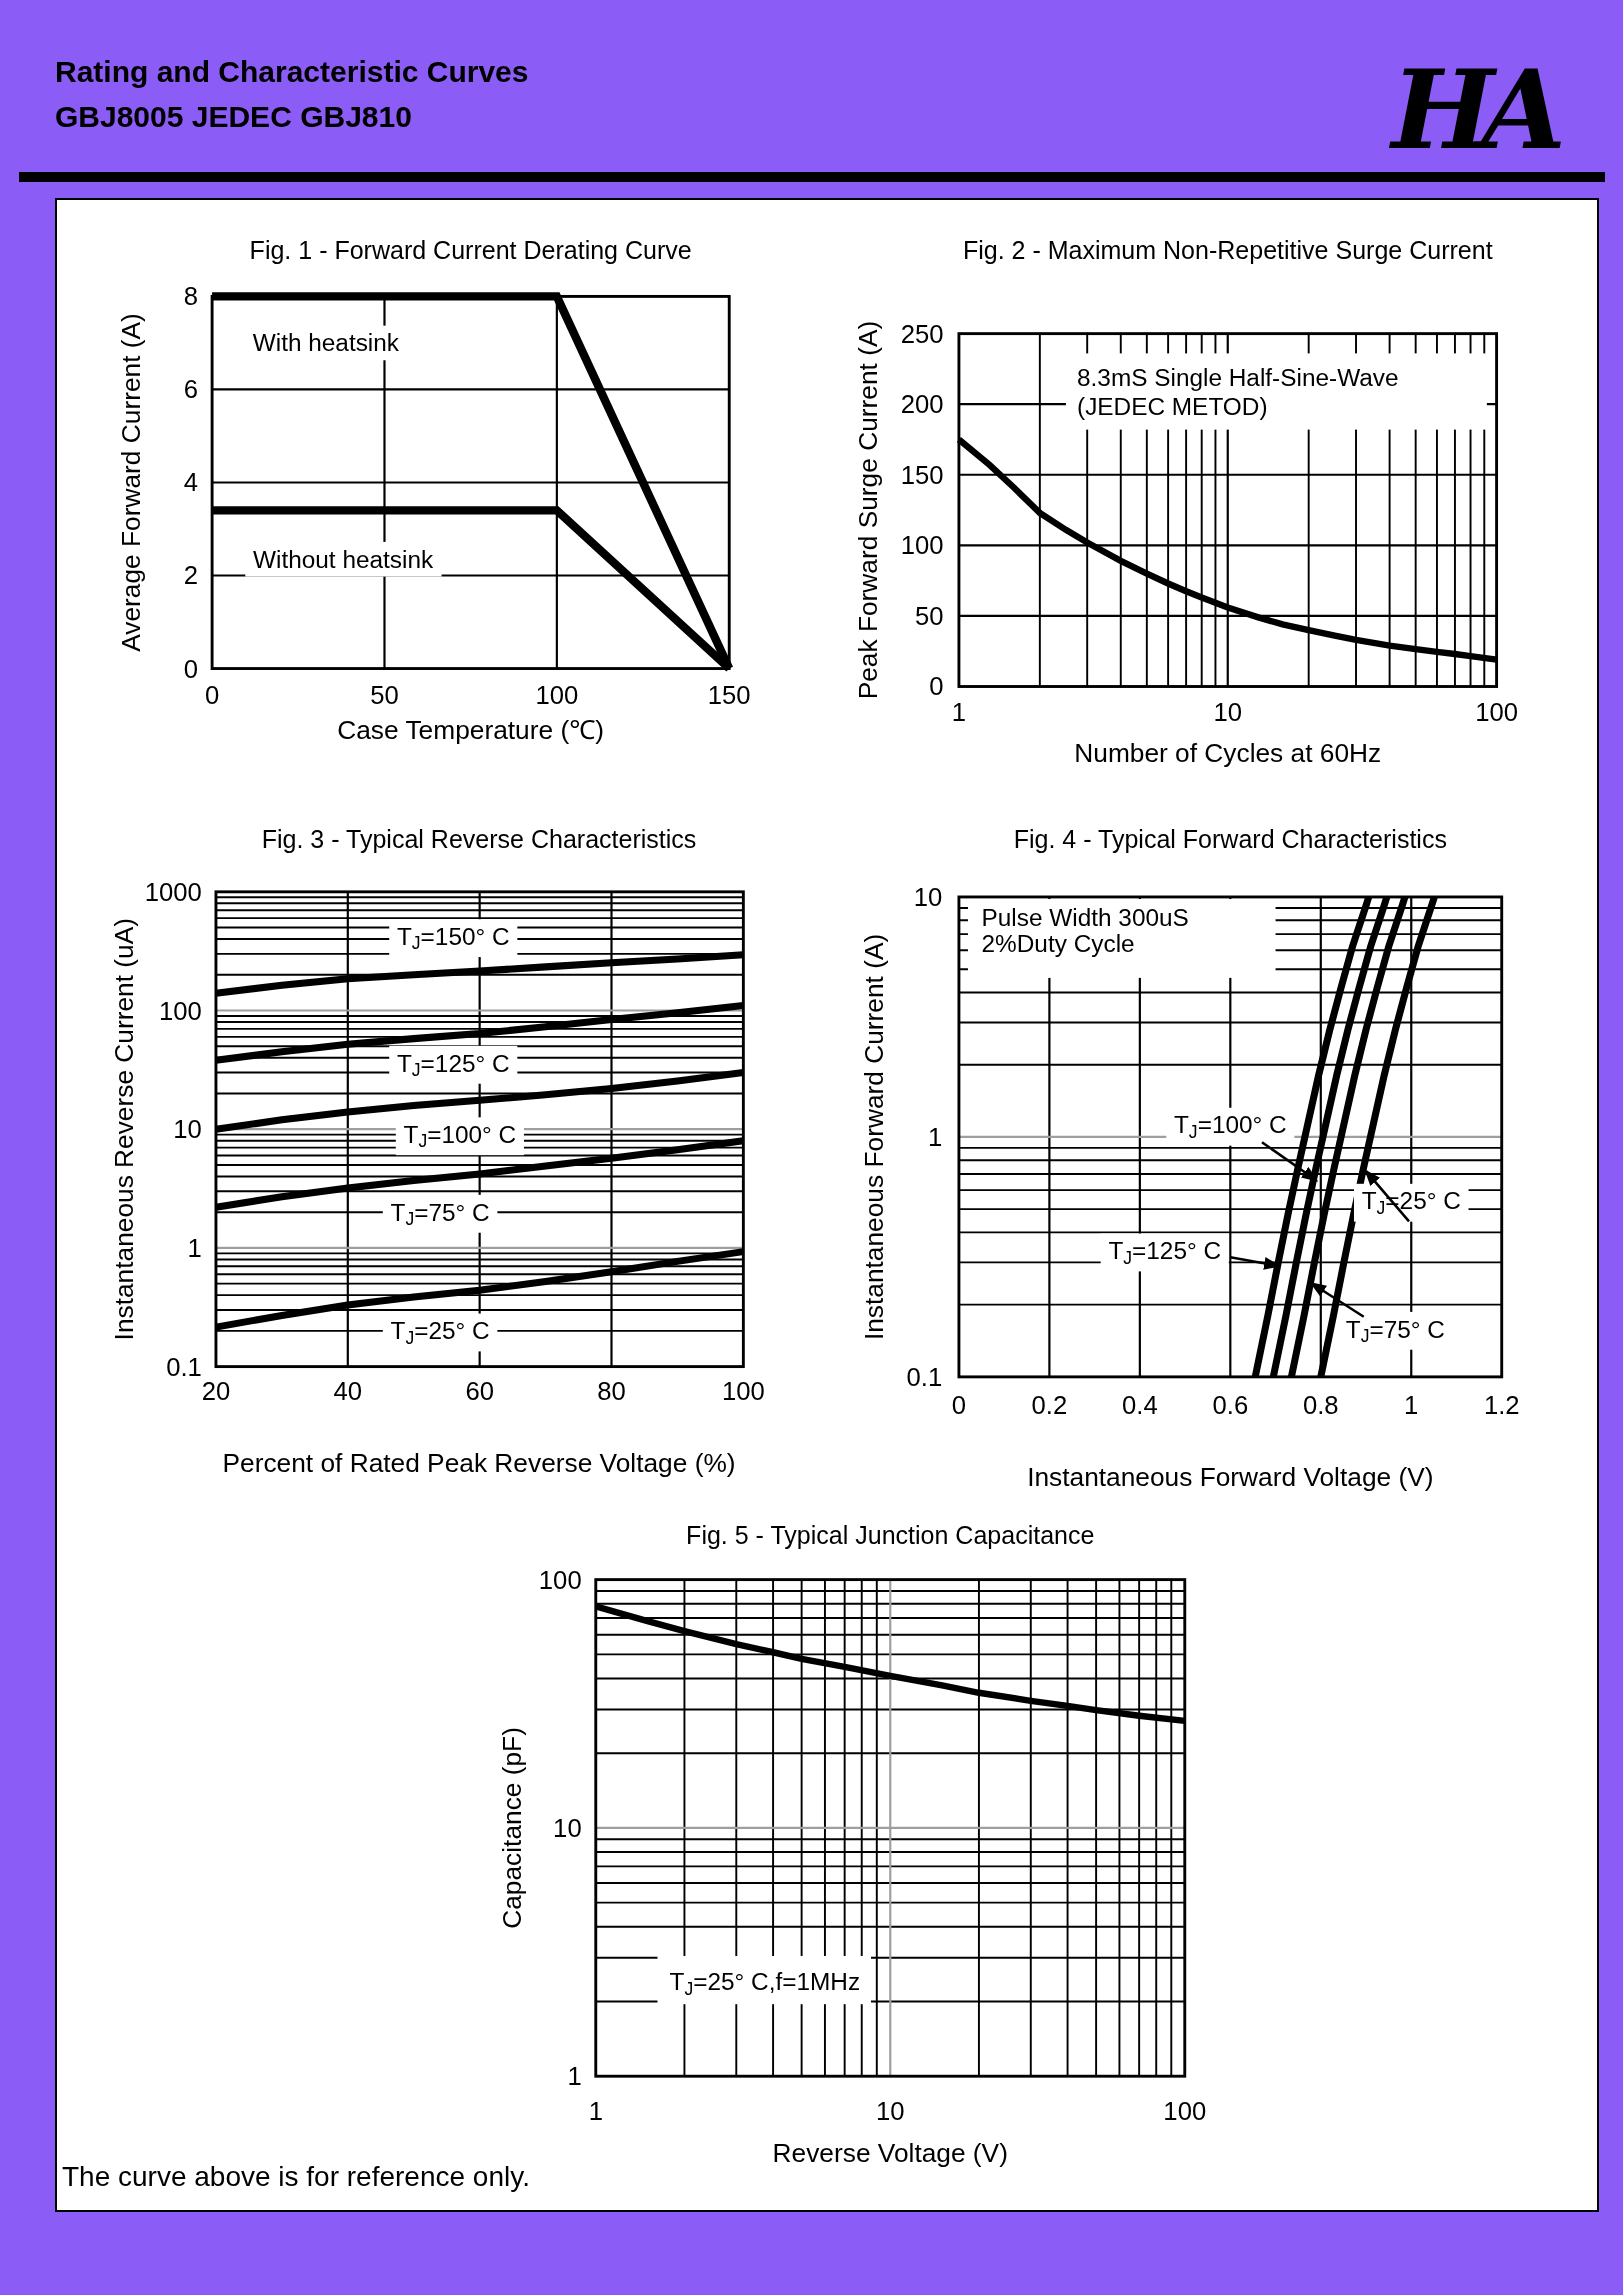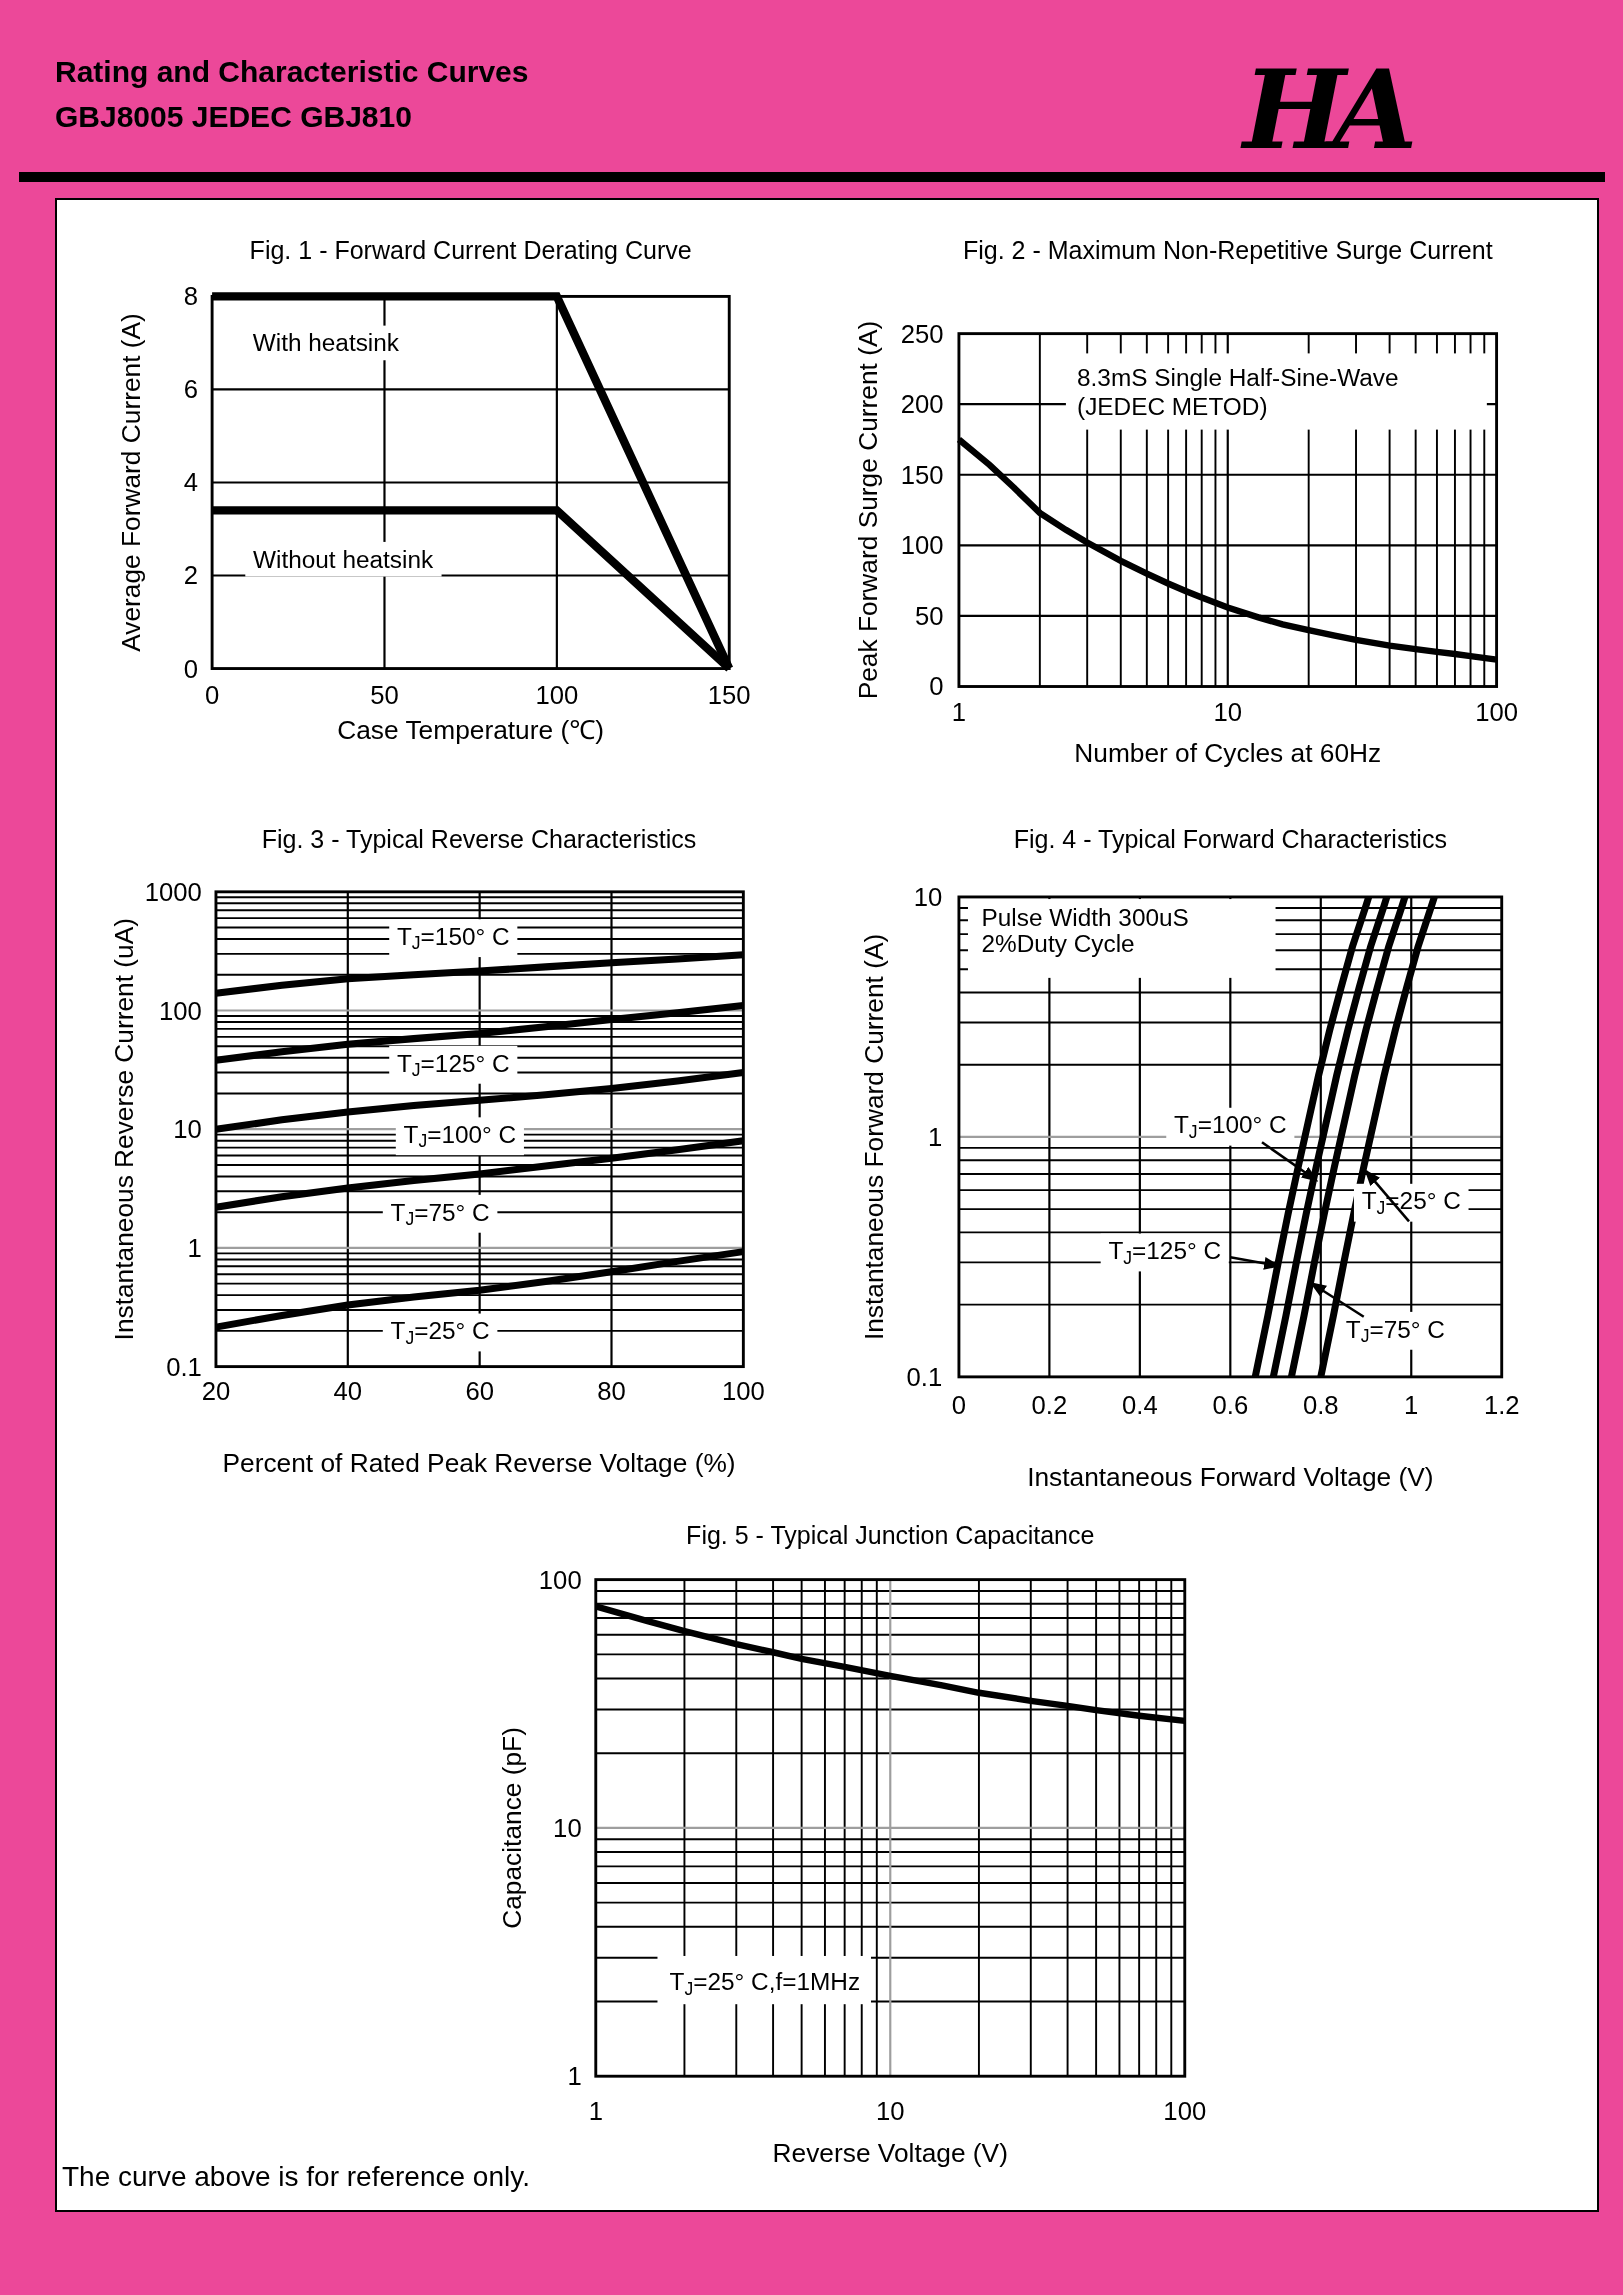--- a/index.html
+++ b/index.html
@@ -1,20 +1,20 @@
 <!DOCTYPE html>
 <html style="font-size:10.3px"><head>
 <meta charset="utf-8">
 <style>
   html,body{margin:0;padding:0;background:#e8e8e8}
-  .page{position:relative;width:1624px;height:2295px;background:#ec4899;overflow:hidden;
+  .page{position:relative;width:1624px;height:2295px;background:#8b5cf6;overflow:hidden;
         font-family:"Liberation Sans",sans-serif;color:#000}
   .hdr{position:absolute;left:55px;top:49px}
   .hdr .l1,.hdr .l2{font-size:30px;font-weight:bold;line-height:45px;white-space:nowrap}
-  .logo{position:absolute;left:1243px;top:59px;width:270px;text-align:left;
+  .logo{position:absolute;left:1283px;top:59px;width:270px;text-align:right;
         font-family:"DejaVu Serif",serif;font-style:italic;font-weight:bold;
         font-size:109px;line-height:103px;letter-spacing:-0.12em;padding-right:9px}
   .rule-top{position:absolute;left:19px;top:172px;width:1586px;height:9.6px;background:#000}
   .content-box{position:absolute;left:55px;top:198px;width:1540px;height:2010px;border:2.6px solid #000;background:#fff}
   .footer{position:absolute;left:62px;top:2161px;font-size:28px}
   .charts-svg{position:absolute;left:0;top:0;pointer-events:none}
   .charts-svg text{fill:#000}
   .ct{font:39px "Liberation Sans",sans-serif}
   .al{font:41px "Liberation Sans",sans-serif}
   .tk{font:40px "Liberation Sans",sans-serif}

